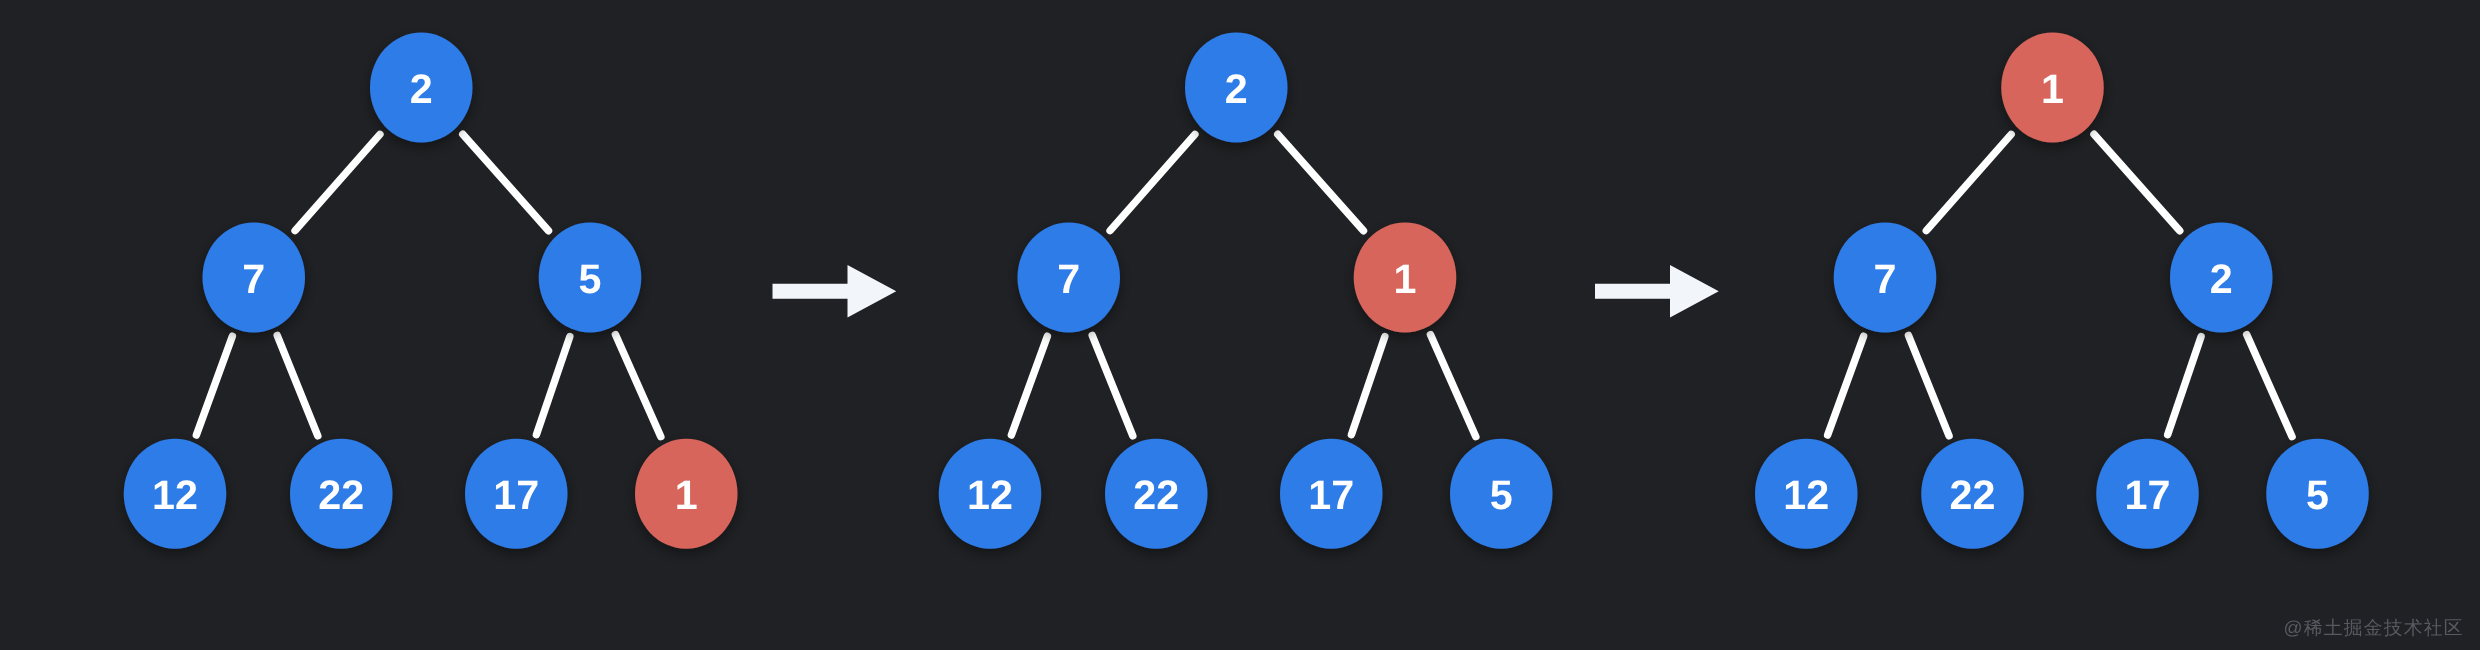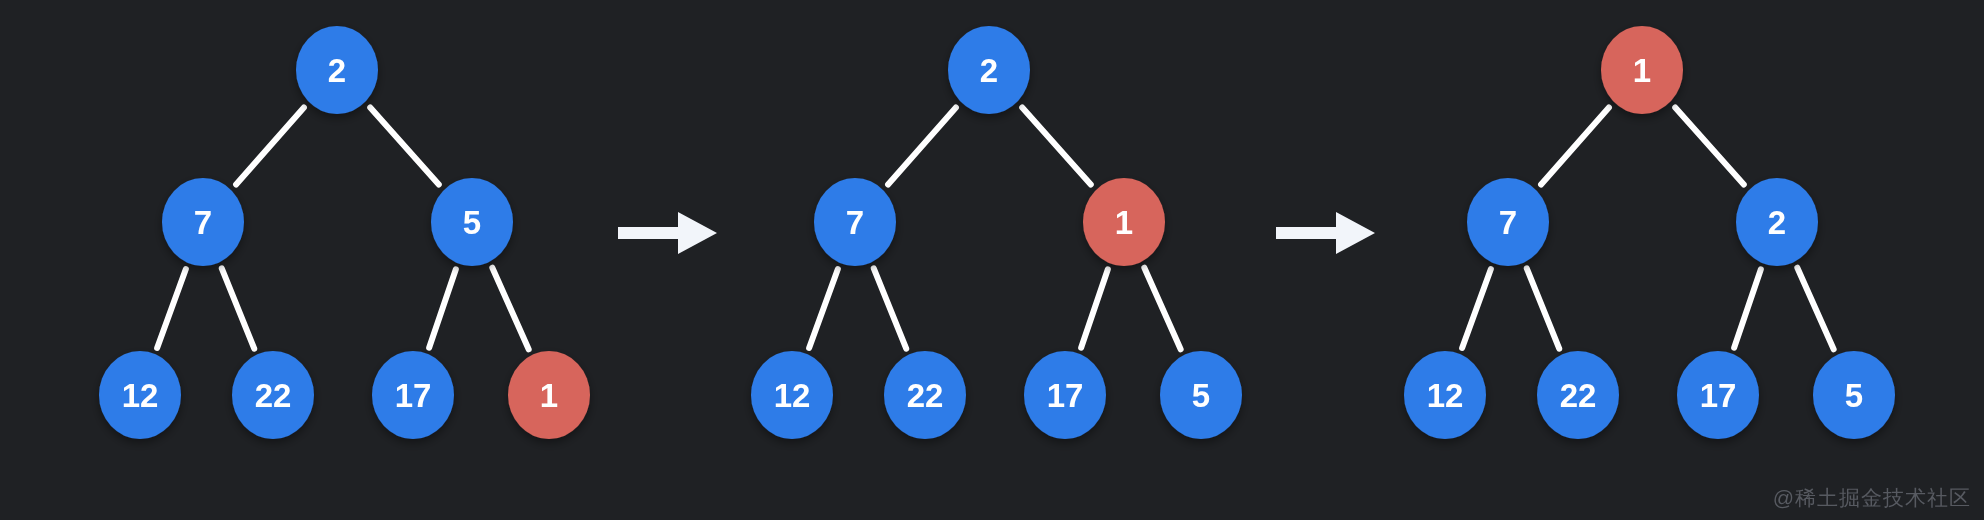--- a/index.html
+++ b/index.html
@@ -18,21 +18,21 @@
   .canvas svg {
     position: absolute;
     left: 0;
     top: 0;
     display: block;
   }
   .watermark {
     position: absolute;
     right: 13px;
     bottom: 8px;
-    font-size: 21px;
+    font-size: 15px;
     letter-spacing: 1px;
     color: #575a61;
     user-select: none;
   }
   .node-label {
     font-family: "Liberation Sans", "DejaVu Sans", sans-serif;
     font-weight: 700;
   }
 </style>
 </head>

